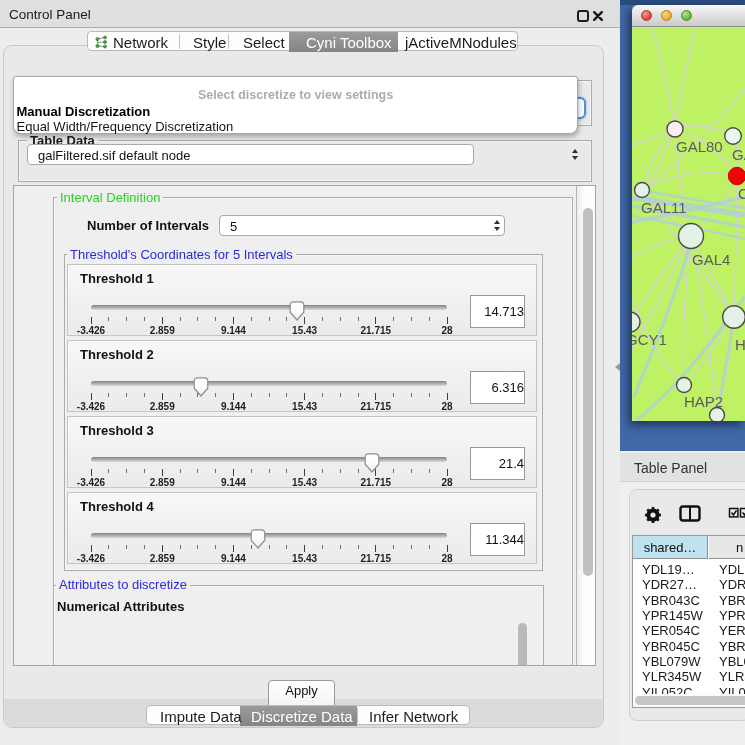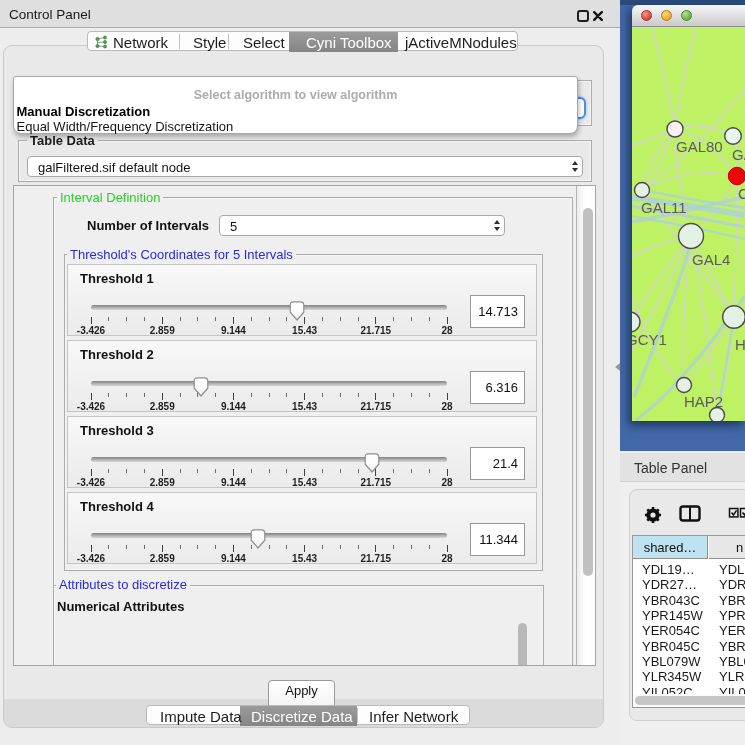--- a/index.html
+++ b/index.html
@@ -49,21 +49,21 @@
         background:linear-gradient(#f8f8f8,#f0f0f0 55%,#ebebeb); border:1px solid #c4c4c4; }
 .tttl { position:absolute; left:12px; top:6px; font-size:13px; font-weight:bold; color:#111; }
 .trk { position:absolute; left:23.0px; top:40px; width:356.0px; height:5px; border-radius:3px;
        background:linear-gradient(#818181,#aaaaaa 45%,#d8d8d8); }
 .thumb { position:absolute; top:36px; }
 .tkM { position:absolute; top:52px; width:1px; height:7px; background:#3f3f3f; }
 .tkm { position:absolute; top:52px; width:1px; height:4px; background:#6e6e6e; }
 .tlab { position:absolute; top:60px; width:60px; text-align:center; font-size:10px; font-weight:bold; color:#1e1e1e; }
 .vbox { position:absolute; left:402px; top:30px; width:55px; height:33px; background:#fff;
         border:1px solid #989898; font-size:13px; color:#111; text-align:right;
-        padding-right:6px; line-height:31px; }
+        line-height:31px; }
 
 
 #alist { position:absolute; left:46px; top:435px; width:456px; height:46px; background:#fff; }
 #alist div { position:absolute; left:6px; font-size:13px; color:#161616; }
 #alsb { position:absolute; left:502px; top:435px; width:13px; height:46px; background:#f0f0f0; overflow:hidden; }
 #alsbt { position:absolute; left:2px; top:2px; width:9px; height:60px; background:#b9b9b9; border-radius:5px; }
 
 
 #applyb { left:268px; top:680px; width:67px; height:38px; background:linear-gradient(#ffffff,#efefef);
           border:1px solid #9a9a9a; border-radius:4px; text-align:center; font-size:13px; color:#111; line-height:19px; }
@@ -131,28 +131,28 @@
   <div class="sep" style="left:140px"></div>
   <span style="left:155px">Select</span>
   <span class="w" style="left:218px">Cyni Toolbox</span>
   <span style="left:317px">jActiveMNodules</span>
 </div>
 
 <div class="abs grp" style="left:18px;top:80px;width:574px;height:46px;background:#e9e9e9"></div>
 <div class="abs" style="left:500px;top:97px;width:86px;height:22px;background:#fff;border:2.5px solid #4a90d9;border-radius:6px;box-shadow:0 0 3px #8ab7e8"></div>
 
 <div class="abs" id="popup">
-  <div class="hint">Select algorithm to view algorithm</div>
+  <div class="hint">Select discretize to view settings</div>
   <div class="i1">Manual Discretization</div>
   <div class="i2">Equal Width/Frequency Discretization</div>
 </div>
 
 <div class="abs grp" style="left:18px;top:140px;width:574px;height:42px"></div>
 <div class="abs gttl" style="left:27px;top:133px;background:#e9e9e9;color:#1c1c1c;font-weight:bold">Table Data</div>
-<div class="combo" style="left:27px;top:156px;width:556px;height:21px">
+<div class="combo" style="left:27px;top:144px;width:447px;height:21px">
     <span class="cv">galFiltered.sif default node</span>
     <div class="arr" style="left:544px;top:4px"></div>
   </div>
 
 <div class="abs" id="spane">
 
   <div class="abs grp" style="left:39px;top:11px;width:520px;height:470px;border-bottom:none"></div>
   <div class="abs gttl" style="left:43px;top:4px;background:#efefef;color:#27d227">Interval Definition</div>
   <div class="abs" style="left:73px;top:32px;font-size:13px;font-weight:bold;color:#111">Number of Intervals</div>
   <div class="combo" style="left:205px;top:29px;width:286px;height:21px">

